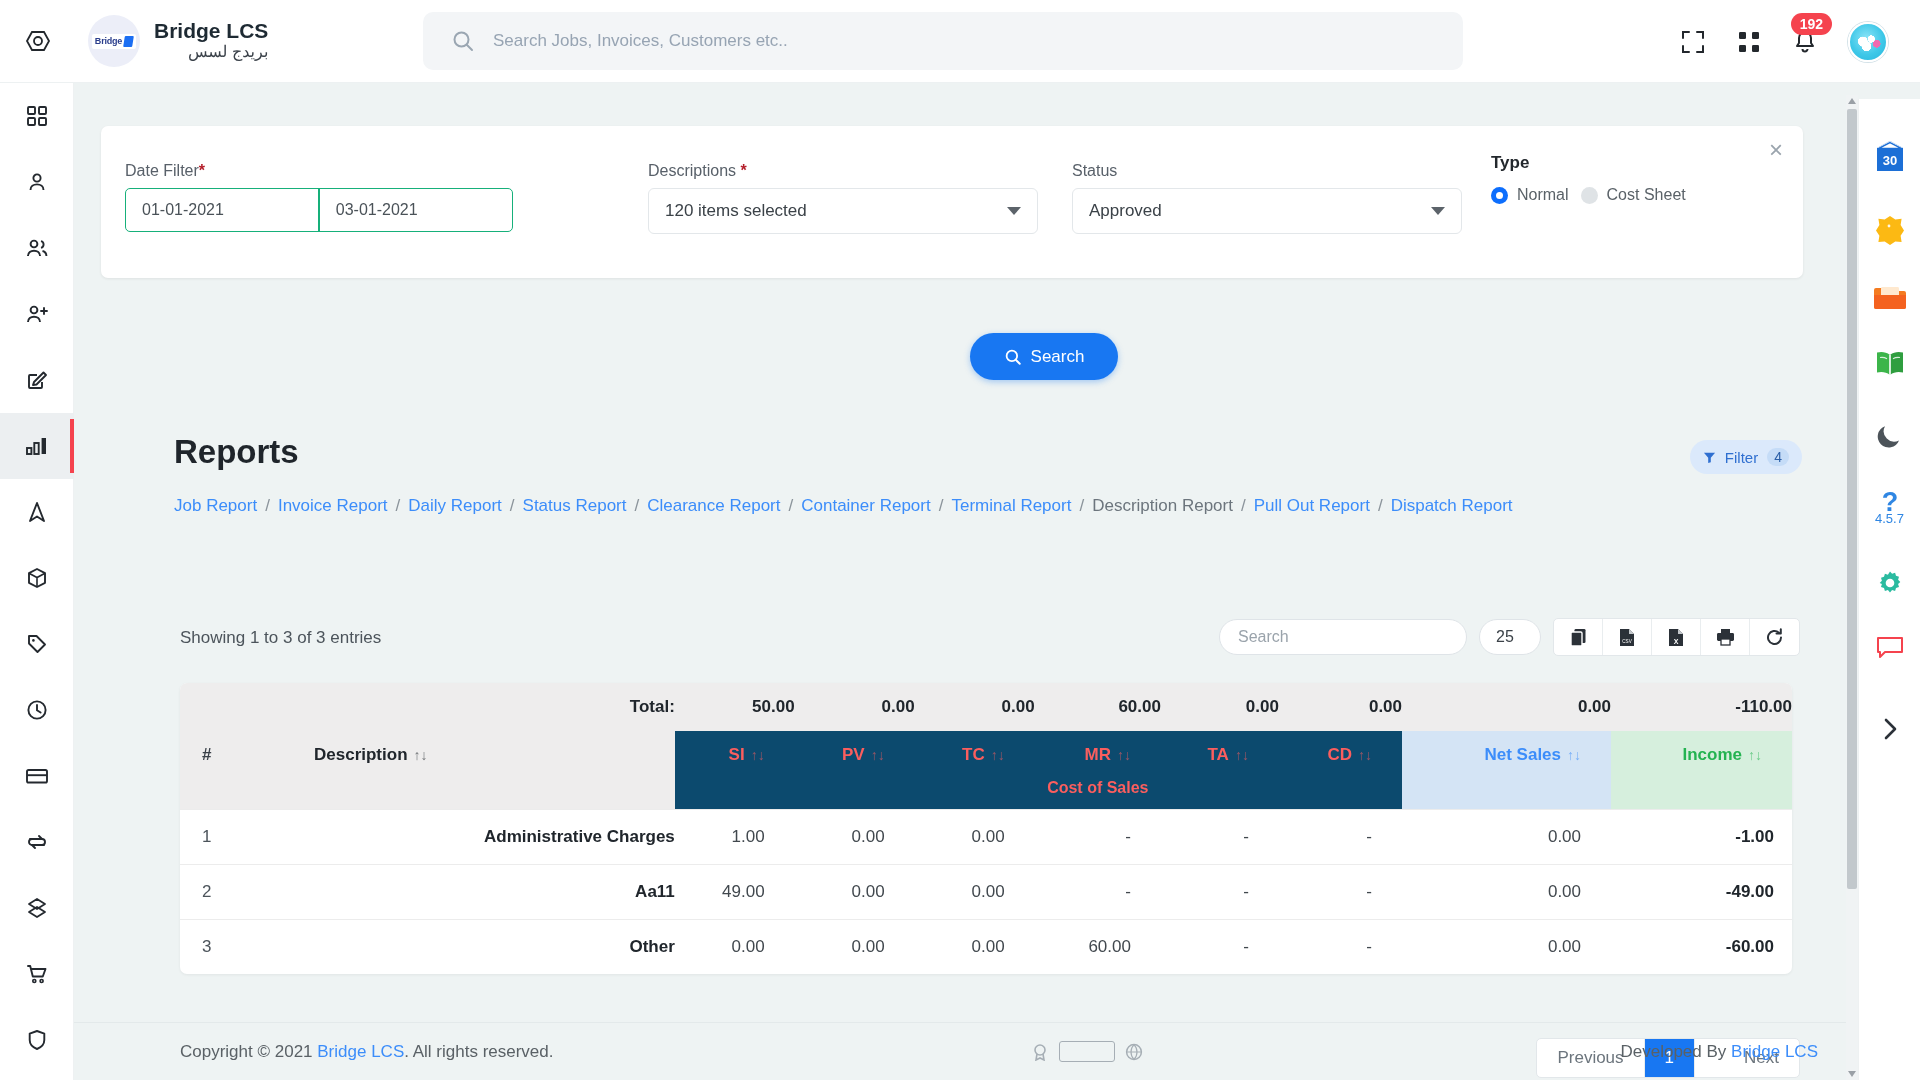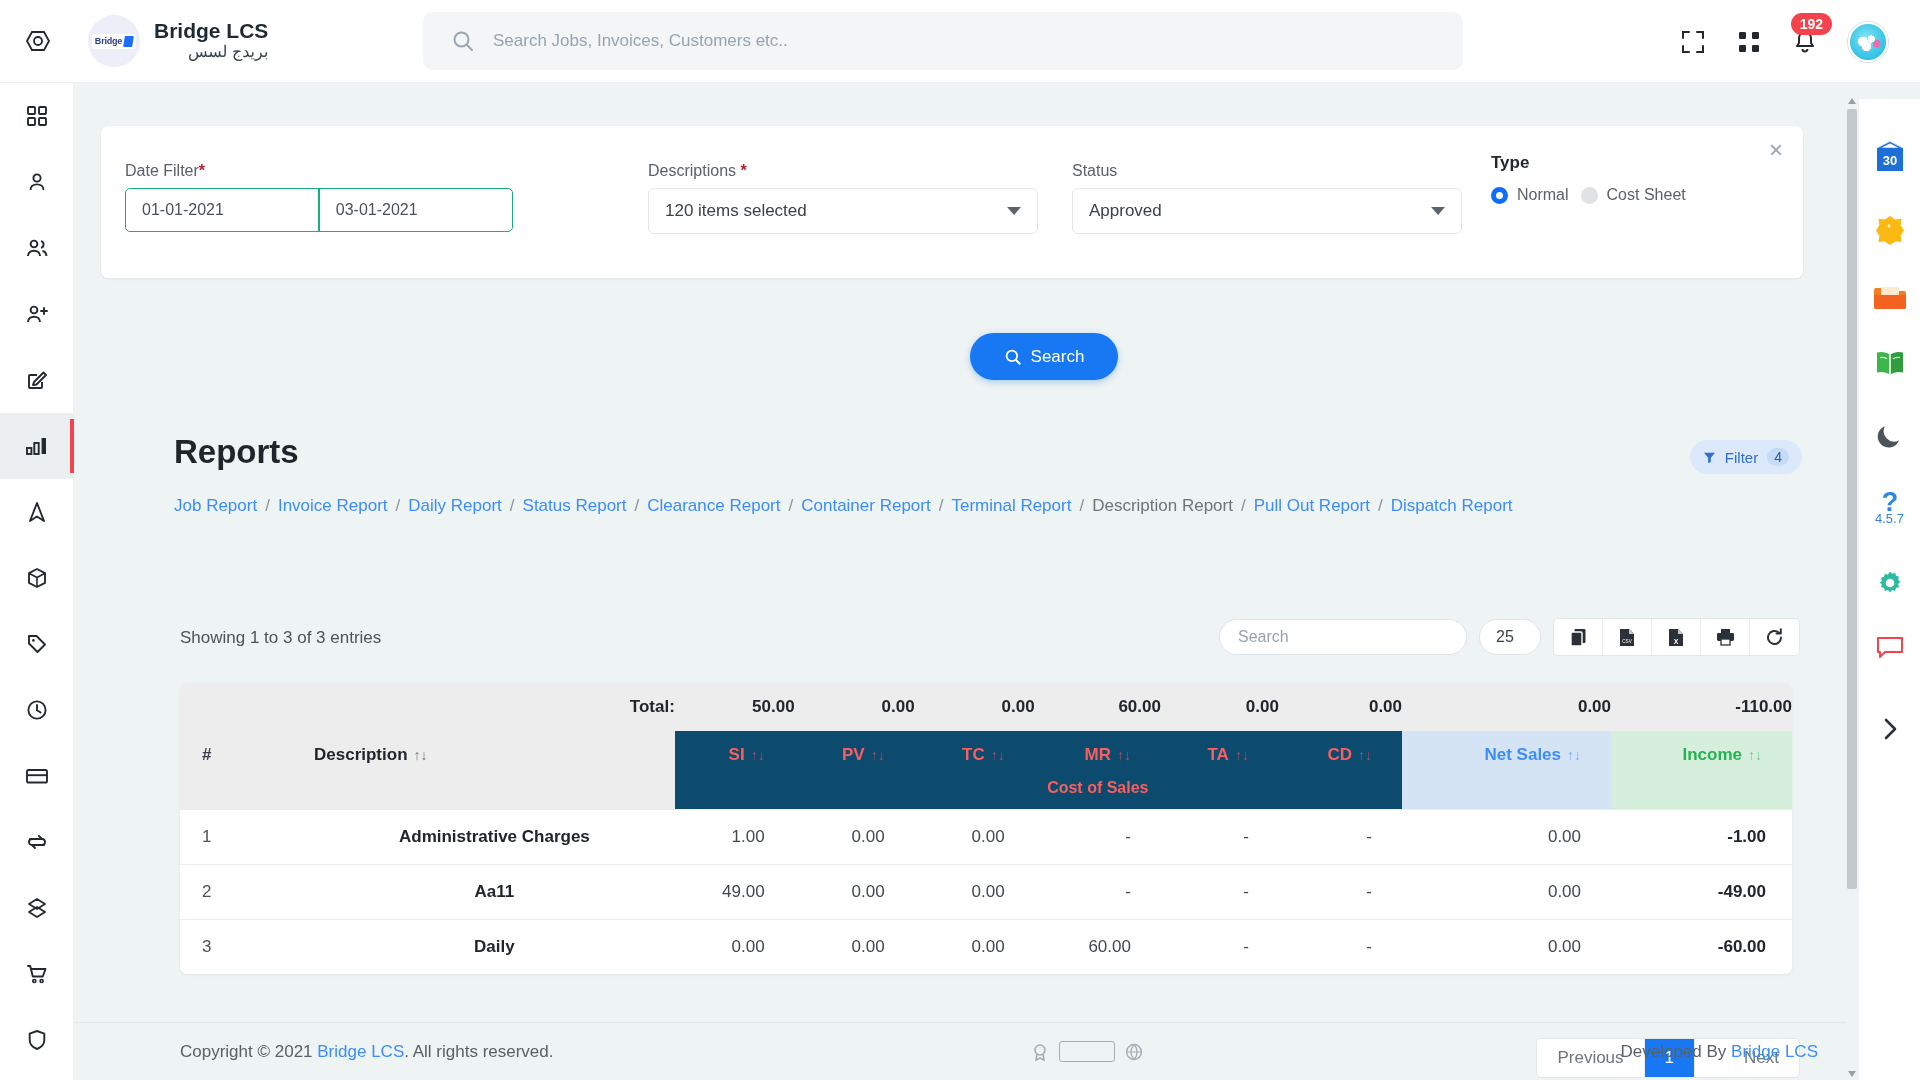--- a/index.html
+++ b/index.html
@@ -193,23 +193,23 @@
   .hdr-blue { background:#d4e4f5; color:#3c8dfa; }
   .hdr-green{ background:#d6efdd; color:#24b351; }
   .sortico { font-size:14px; opacity:.6; margin-left:6px; font-weight:normal; }
   .cos {
      position:absolute; left:0; right:0; bottom:12px; text-align:center;
      font-size:16px; color:#fb5e5e; font-weight:bold;
   }
   tbody td { font-size:17px; color:#41484e; padding:17px 0; border-top:1px solid #ececec; text-align:right; }
   tbody tr:first-child td { border-top:1px solid #ececec; }
   td.c-idx { text-align:left; padding-left:22px; width:64px; color:#4c545b; }
-  td.c-desc, th.c-desc { text-align:center; padding-left:70px; font-weight:bold; color:#20262c; }
+  td.c-desc, th.c-desc { text-align:right; padding-left:70px; font-weight:bold; color:#20262c; }
   th.c-desc { padding-top:14px; }
-  td.c-inc { font-weight:bold; color:#20262c; padding-right:26px; }
+  td.c-inc { font-weight:bold; color:#20262c; padding-right:18px; }
   th.pr { padding-right:30px; }
   .num { padding-right:30px; }
 
   .pagination { position:absolute; right:58px; top:955px; display:flex;
      border:1px solid #e2e7ea; border-radius:5px; overflow:hidden; background:#fff; }
   .pg { padding:9px 20px; font-size:17px; color:#6c757d; cursor:pointer; border-right:1px solid #e9edef; }
   .pg:last-child { border-right:none;margin-left:29px; }
   .pg.on { background:#1877f2; color:#fff; }
 
   .footer {
@@ -606,21 +606,21 @@
               <td class="num">0.00</td>
               <td class="num">0.00</td>
               <td class="num">-</td>
               <td class="num">-</td>
               <td class="num">-</td>
               <td class="num">0.00</td>
               <td class="c-inc">-49.00</td>
             </tr>
             <tr>
               <td class="c-idx">3</td>
-              <td class="c-desc">Daily</td>
+              <td class="c-desc">Other</td>
               <td class="num">0.00</td>
               <td class="num">0.00</td>
               <td class="num">0.00</td>
               <td class="num">60.00</td>
               <td class="num">-</td>
               <td class="num">-</td>
               <td class="num">0.00</td>
               <td class="c-inc">-60.00</td>
             </tr>
           </tbody>

